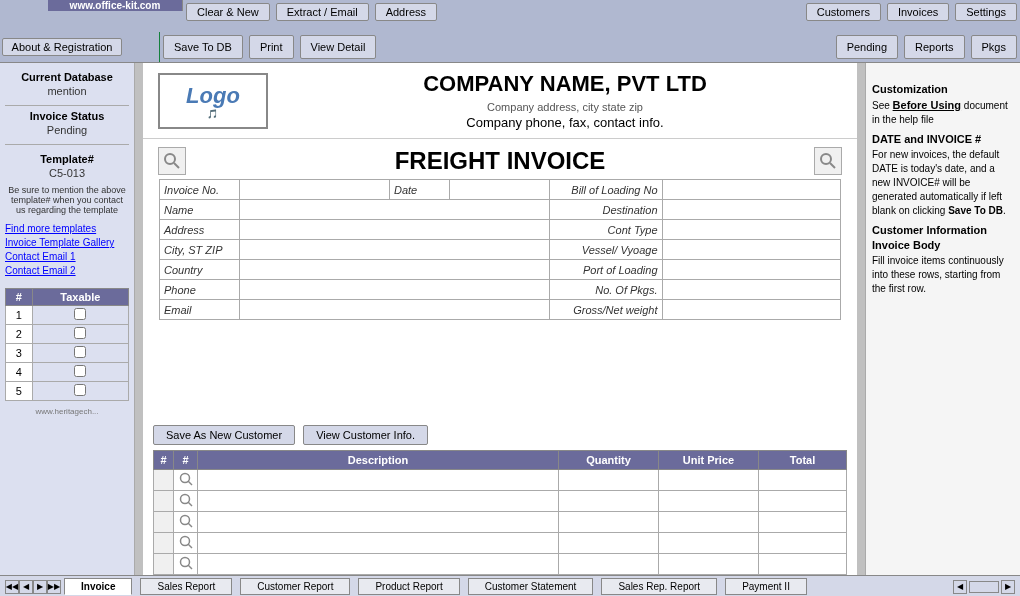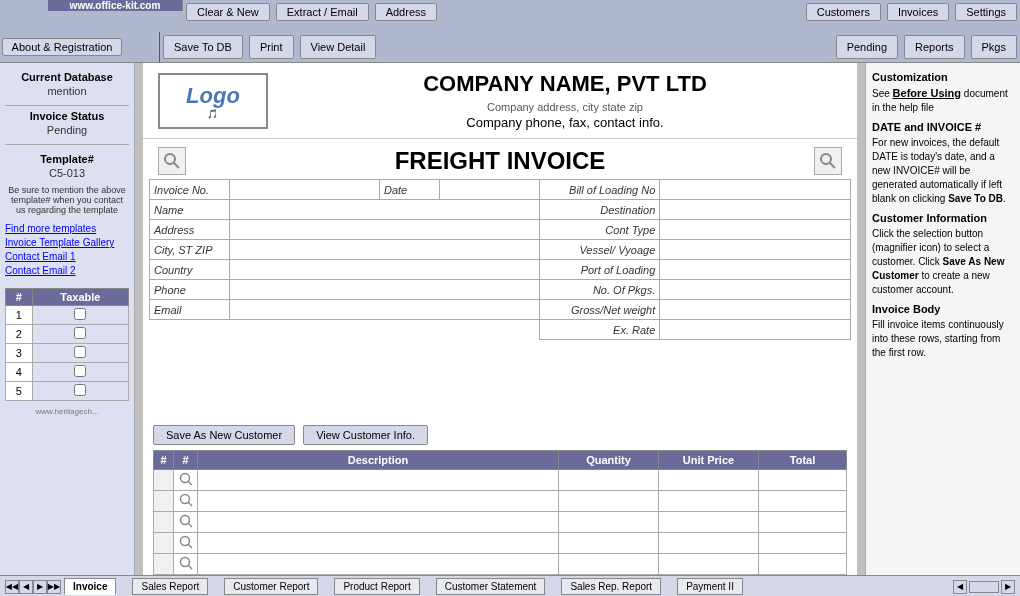--- a/index.html
+++ b/index.html
@@ -119,21 +119,21 @@
       border: 1px solid #aaa;
       background: #f0f0f0;
       display: flex; align-items: center; justify-content: center;
       cursor: pointer;
       position: absolute;
     }
     .magnifier-left { left: 15px; }
     .magnifier-right { right: 15px; }
 
     
-    .invoice-form { padding: 0 6px; flex: 1; overflow: hidden; }
+    .invoice-form { padding: 0 16px; flex: 1; overflow: hidden; }
     .form-table { width: 100%; border-collapse: collapse; font-size: 11px; }
     .form-table td { border: 1px solid #aaa; padding: 1px 4px; height: 20px; }
     .form-table .label-cell { background: white; color: #333; font-style: italic; white-space: nowrap; width: 80px; }
     .form-table .input-cell { background: white; }
     .form-table .right-label { font-style: italic; text-align: right; color: #333; }
 
     
     .form-buttons { display: flex; padding: 5px 10px; gap: 8px; }
     .form-btn {
       border: 1px solid #888;
@@ -150,45 +150,45 @@
     .body-table th { background: #6b6b9b; color: white; border: 1px solid #888; padding: 3px 4px; text-align: center; }
     .body-table td { border: 1px solid #aaa; padding: 1px 2px; height: 20px; background: white; }
     .body-table .row-num { text-align: center; background: #f0f0f0; width: 20px; }
     .body-table .icon-cell { width: 24px; text-align: center; }
 
     
     .right-panel {
       width: 155px;
       background: #f5f5f5;
       border-left: 1px solid #aaa;
-      padding: 8px 6px;
+      padding: 20px 6px;
       font-size: 10px;
       flex-shrink: 0;
       overflow-y: auto;
     }
     .right-panel-title { font-weight: bold; font-size: 11px; margin-bottom: 3px; }
     .right-panel-highlight { font-weight: bold; font-size: 11px; text-decoration: underline; }
     .right-panel p { margin-bottom: 6px; line-height: 1.4; }
 
     
     .bottom-tabs {
       height: 22px;
       background: #d4d8e8;
       border-top: 1px solid #888;
       display: flex;
       align-items: center;
       padding: 0 5px;
       font-size: 10px;
       overflow: hidden;
     }
     .tab-item {
-      padding: 2px 8px;
+      padding: 2px 16px;
       border: 1px solid #888;
       background: #e8eaf0;
-      margin-right: 16px;
+      margin-right: 8px;
       cursor: pointer;
       white-space: nowrap;
       font-size: 10px;
       display: flex;
       align-items: center;
     }
     .tab-item.active {
       background: white;
       border-bottom: 1px solid white;
       font-weight: bold;
@@ -353,25 +353,20 @@
             <td class="input-cell" colspan="3"><input type="text" style="width: 100%; border: none; outline: none; font-size: 11px;"></td>
             <td class="right-label">No. Of Pkgs.</td>
             <td class="input-cell"><input type="text" style="width: 100%; border: none; outline: none; font-size: 11px;"></td>
           </tr>
           <tr>
             <td class="label-cell">Email</td>
             <td class="input-cell" colspan="3"><input type="text" style="width: 100%; border: none; outline: none; font-size: 11px;"></td>
             <td class="right-label">Gross/Net weight</td>
             <td class="input-cell"><input type="text" style="width: 100%; border: none; outline: none; font-size: 11px;"></td>
           </tr>
-          <tr>
-            <td colspan="4" style="border:none;"></td>
-            <td class="right-label">Ex. Rate</td>
-            <td class="input-cell"><input type="text" style="width: 100%; border: none; outline: none; font-size: 11px;"></td>
-          </tr>
         </tbody>
       </table>
     </div>
 
     <div class="form-buttons">
       <button class="form-btn">Save As New Customer</button>
       <button class="form-btn">View Customer Info.</button>
     </div>
 
     <div class="invoice-body">
@@ -453,23 +448,20 @@
   <div class="right-panel">
     <div class="right-panel-title">Customization</div>
     <p>See <span class="right-panel-highlight">Before Using</span> document in the help file</p>
 
     <div class="right-panel-title">DATE and INVOICE #</div>
     <p>
       For new invoices, the default DATE is today's date, and a new INVOICE# will be generated automatically if left blank on clicking <strong>Save To DB</strong>.
     </p>
 
     <div class="right-panel-title">Customer Information</div>
-    <p>
-      Click the selection button (magnifier icon) to select a customer. Click <strong>Save As New Customer</strong> to create a new customer account.
-    </p>
 
     <div class="right-panel-title">Invoice Body</div>
     <p>Fill invoice items continuously into these rows, starting from the first row.</p>
   </div>
 
 </div>
 
 <div class="bottom-tabs">
   <div class="scroll-arrows">
     <div class="tab-nav-btn">◀◀</div>

